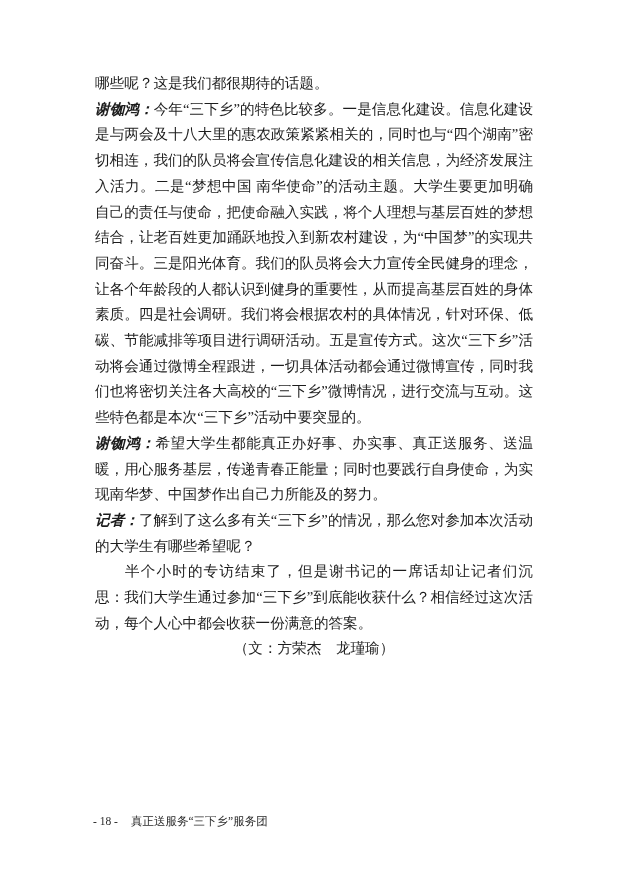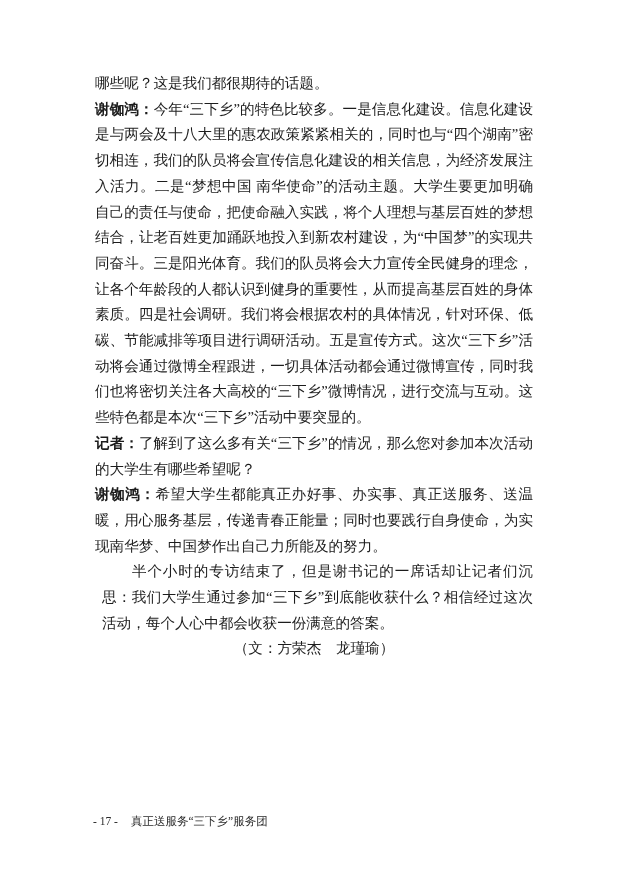--- a/index.html
+++ b/index.html
@@ -26,27 +26,27 @@
     text-align: justify;
     text-justify: inter-character;
     word-break: break-all;
   }
   .content p {
     margin: 0;
     padding: 0;
   }
   p.indent {
     text-indent: 2.05em;
-    margin-left: 7px;
   }
   p.byline {
     text-align: center;
   }
   .speaker {
     font-weight: bold;
+    font-style: italic;
   }
   .footer {
     position: absolute;
     top: 813px;
     left: 93px;
     font-size: 11.5px;
     line-height: 16px;
     color: #2a2a2a;
     white-space: nowrap;
   }
@@ -58,25 +58,25 @@
 <body>
 
 <div class="page">
 
   <div class="content">
 
     <p>哪些呢？这是我们都很期待的话题。</p>
 
     <p><span class="speaker">谢铷鸿：</span><span>今年“三下乡”的特色比较多。一是信息化建设。信息化建设是与两会及十八大里的惠农政策紧紧相关的，同时也与“四个湖南”密切相连，我们的队员将会宣传信息化建设的相关信息，为经济发展注入活力。二是“梦想中国 南华使命”的活动主题。大学生要更加明确自己的责任与使命，把使命融入实践，将个人理想与基层百姓的梦想结合，让老百姓更加踊跃地投入到新农村建设，为“中国梦”的实现共同奋斗。三是阳光体育。我们的队员将会大力宣传全民健身的理念，让各个年龄段的人都认识到健身的重要性，从而提高基层百姓的身体素质。四是社会调研。我们将会根据农村的具体情况，针对环保、低碳、节能减排等项目进行调研活动。五是宣传方式。这次“三下乡”活动将会通过微博全程跟进，一切具体活动都会通过微博宣传，同时我们也将密切关注各大高校的“三下乡”微博情况，进行交流与互动。这些特色都是本次“三下乡”活动中要突显的。</span></p>
 
+    <p><span class="speaker">谢铷鸿：</span><span>希望大学生都能真正办好事、办实事、真正送服务、送温暖，用心服务基层，传递青春正能量；同时也要践行自身使命，为实现南华梦、中国梦作出自己力所能及的努力。</span></p>
+
     <p><span class="speaker">记者：</span><span>了解到了这么多有关“三下乡”的情况，那么您对参加本次活动的大学生有哪些希望呢？</span></p>
-
-    <p><span class="speaker">谢铷鸿：</span><span>希望大学生都能真正办好事、办实事、真正送服务、送温暖，用心服务基层，传递青春正能量；同时也要践行自身使命，为实现南华梦、中国梦作出自己力所能及的努力。</span></p>
 
     <p class="indent">半个小时的专访结束了，但是谢书记的一席话却让记者们沉思：我们大学生通过参加“三下乡”到底能收获什么？相信经过这次活动，每个人心中都会收获一份满意的答案。</p>
 
     <p class="byline">（文：方荣杰　龙瑾瑜）</p>
 
   </div>
 
-  <div class="footer"><span>- 17 -</span><span class="team">真正送服务“三下乡”服务团</span></div>
+  <div class="footer"><span>- 18 -</span><span class="team">真正送服务“三下乡”服务团</span></div>
 
 </div>
 
 </body></html>

